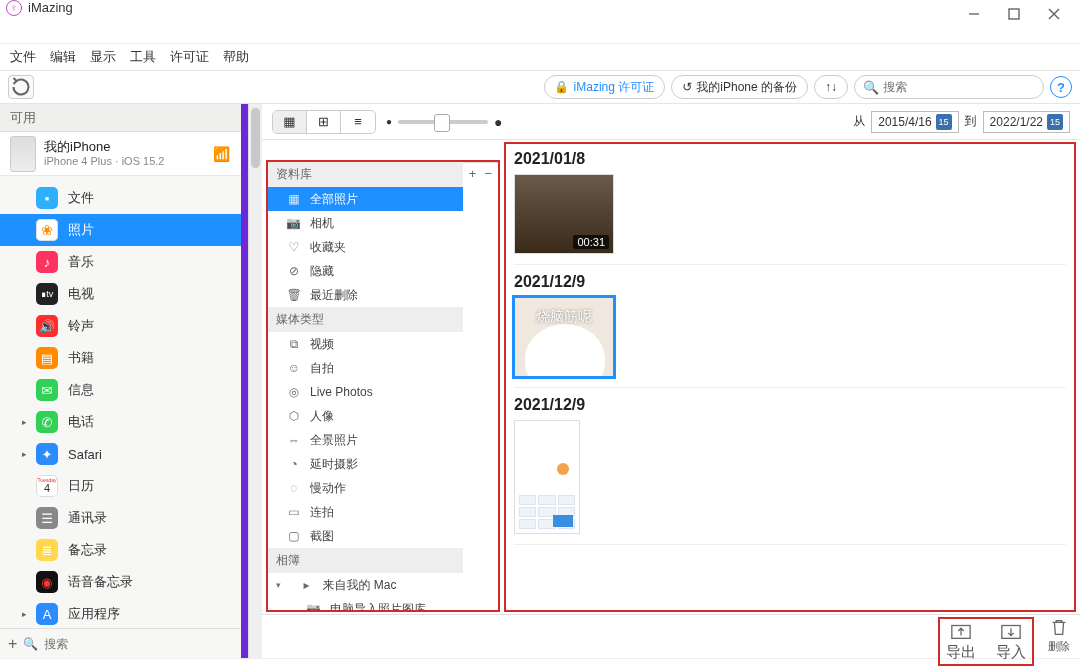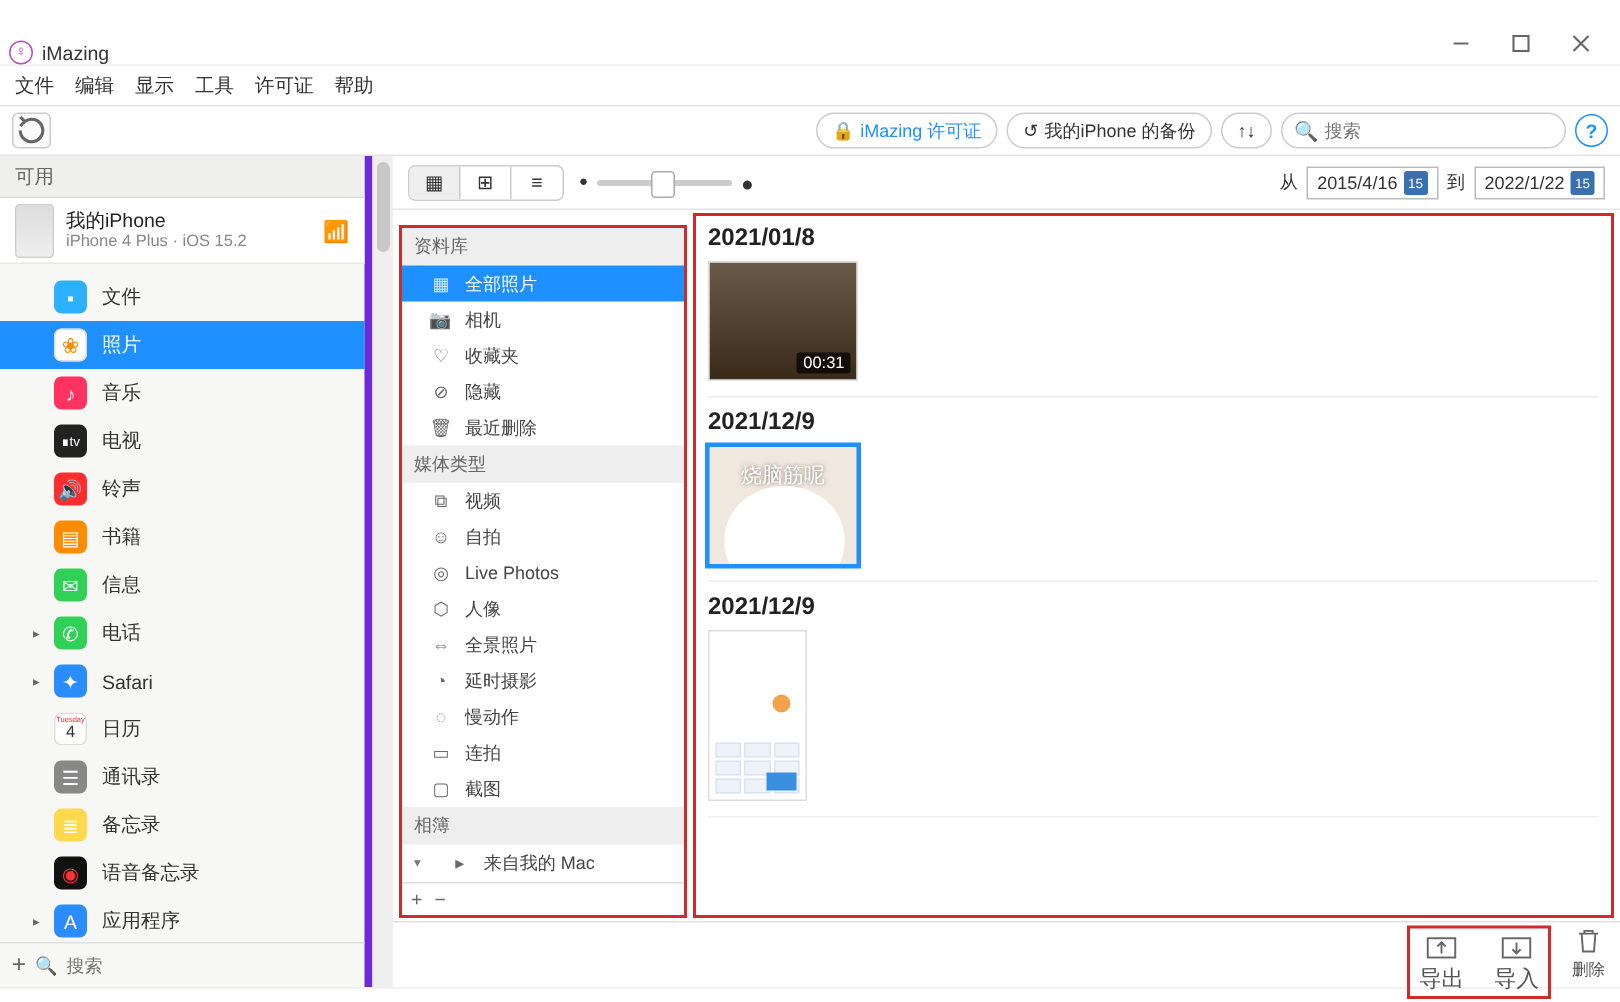--- a/index.html
+++ b/index.html
@@ -1,39 +1,39 @@
 <!DOCTYPE html>
 <html><head>
 <meta charset="utf-8">
 <style>
 * { box-sizing: border-box; margin: 0; padding: 0; font-family: "Microsoft YaHei", sans-serif; }
 body { width: 1080px; height: 668px; background: #fff; overflow: hidden; font-size: 13px; color: #333; }
 
-.titlebar { height: 44px; display: flex; align-items: flex-end; padding: 0 6px; border-bottom: 1px solid #eee; }
+.titlebar { height: 44px; display: flex; align-items: flex-start; padding: 0 6px; border-bottom: 1px solid #eee; }
 .titlebar .logo { width: 16px; height: 16px; border: 1.5px solid #b94fc5; border-radius: 50%; display:flex; align-items:center; justify-content:center; margin-right:6px;}
 .titlebar .logo::after{content:"♀"; font-size:10px; color:#b94fc5; line-height:1;}
 .titlebar .spacer { flex: 1; }
 .winbtn { width: 40px; height: 28px; display: flex; align-items: center; justify-content: center; font-size: 14px; color:#555;}
 .winbtn svg { width: 12px; height: 12px; }
 
 .menubar { height: 26px; display: flex; align-items: center; gap: 14px; padding: 0 10px; color:#333; font-size:13px;}
 .menubar span{cursor:default;}
 
 .toolbar { height: 34px; display: flex; align-items: center; padding: 0 8px; border-top:1px solid #e5e5e5; border-bottom:1px solid #e5e5e5; gap:6px;}
 .toolbar .refresh { width:26px; height:24px; border:1px solid #ccc; border-radius:4px; display:flex; align-items:center; justify-content:center; background:#fafafa;}
 .toolbar .spacer{flex:1;}
 .pill { height:24px; border:1px solid #ccc; border-radius:12px; padding:0 10px; display:flex; align-items:center; gap:4px; font-size:12px; background:#fff;}
 .pill.license{color:#1e90ff;}
 .searchbox{ height:24px; border:1px solid #ccc; border-radius:12px; width:190px; display:flex; align-items:center; padding:0 8px; gap:4px; color:#888;}
 .searchbox input{border:none; outline:none; flex:1; font-size:12px;}
 .helpbtn{width:22px;height:22px;border:1px solid #1e90ff; border-radius:50%; color:#1e90ff; display:flex; align-items:center; justify-content:center; font-weight:bold;}
 
 .body { display:flex; height: calc(668px - 28px - 26px - 34px - 26px); }
 
-.leftcol { width: 248px; background:#f7f7f5; border-right:5px solid #6d28d9; display:flex; flex-direction:column;}
+.leftcol { width: 248px; background:#f7f7f5; border-right:7px solid #6d28d9; display:flex; flex-direction:column;}
 .avail { height:28px; display:flex; align-items:center; padding:0 10px; background:#efefed; color:#666; font-size:13px; border-bottom:1px solid #e0e0e0;}
 .device { height:44px; display:flex; align-items:center; padding:4px 10px; gap:8px; border-bottom:1px solid #e8e8e6; background:#fff;}
 .device .dimg{width:26px; height:36px; background:linear-gradient(#ddd,#eee); border:1px solid #ccc; border-radius:3px;}
 .device .dtxt{flex:1; line-height:1.2;}
 .device .dtxt .dname{font-size:13px; color:#222;}
 .device .dtxt .dsub{font-size:11px; color:#888;}
 .wifi{font-size:14px; color:#666;}
 
 .navlist{flex:1; overflow:auto; padding-top:6px;}
 .navitem{height:32px; display:flex; align-items:center; padding-left:36px; gap:10px; color:#333; position:relative;}
@@ -72,21 +72,21 @@
 .viewseg div.on{background:#eee;}
 .zoomgroup{display:flex; align-items:center; gap:6px;}
 .zoomgroup .slider{width:90px; height:4px; background:#ccc; border-radius:2px; position:relative;}
 .zoomgroup .slider::after{content:""; position:absolute; left:36px; top:-6px; width:14px; height:16px; background:#fff; border:1px solid #aaa; border-radius:3px;}
 .daterange{display:flex; align-items:center; gap:6px; margin-left:auto; font-size:12px;}
 .datebox{border:1px solid #bbb; height:22px; padding:0 6px; display:flex; align-items:center; gap:4px;}
 .datebox .calico{width:16px;height:16px; background:#3a6fb0; color:#fff; font-size:9px; display:flex; align-items:center; justify-content:center; border-radius:2px;}
 
 .midbody{flex:1; display:flex; min-height:0;}
 
-.libcol{width:192px; border:2px solid #d12a2a; margin:10px 4px 2px 4px; display:flex; flex-direction:column; background:#fff;}
+.libcol{width:234px; border:2px solid #d12a2a; margin:20px 4px 2px 4px; display:flex; flex-direction:row; background:#fff;}
 .libscroll{flex:1; overflow:auto;}
 .libhdr{background:#eee; color:#666; font-size:12px; padding:4px 8px;}
 .libitem{height:24px; display:flex; align-items:center; padding-left:18px; gap:8px; font-size:12px; color:#444;}
 .libitem.sel{background:#1e90ff; color:#fff;}
 .libitem .lico{width:16px; text-align:center; color:inherit; opacity:.8;}
 .libitem.exp::before{content:"▾"; position:relative; left:-10px; font-size:9px; color:#777;}
 .libitem.sub{padding-left:38px;}
 .libfoot{height:22px; border-top:1px solid #ddd; display:flex; align-items:center; padding:0 6px; gap:8px; color:#666;}
 
 .photocol{flex:1; border:2px solid #d12a2a; margin:2px 4px 2px 0; overflow:auto; padding:4px 8px;}

